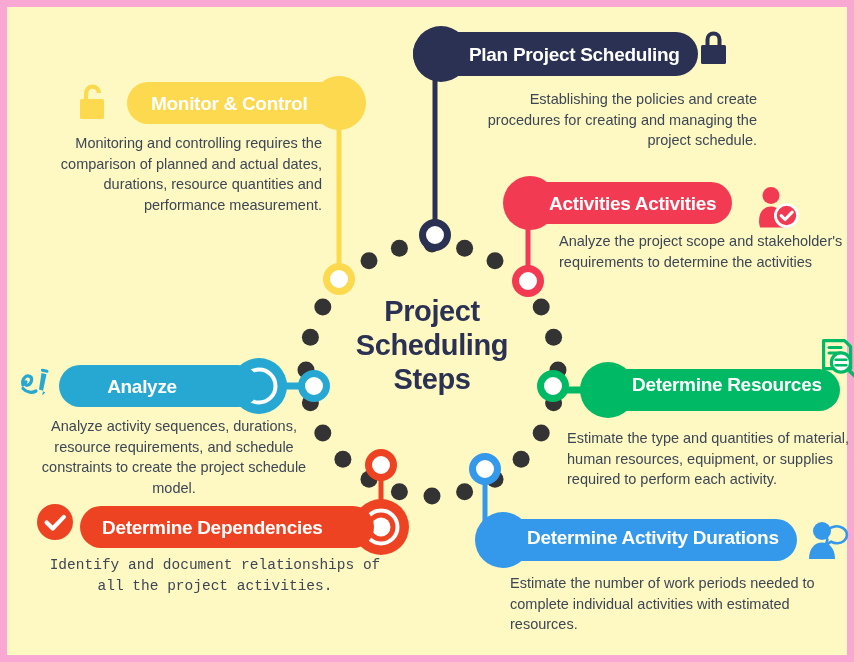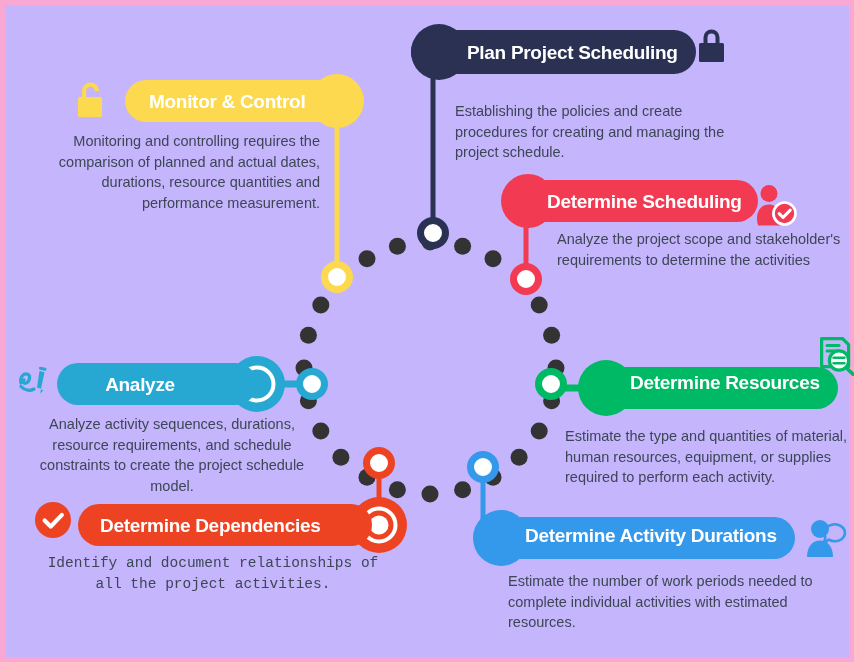--- a/index.html
+++ b/index.html
@@ -3,21 +3,21 @@
 <meta charset="utf-8">
 <style>
   html,body{margin:0;padding:0;background:#ffffff;}
   body{
     width:854px;height:662px;overflow:hidden;
     font-family:"Liberation Sans","DejaVu Sans",sans-serif;
     -webkit-font-smoothing:antialiased;
   }
   #frame{
     position:relative;width:854px;height:662px;box-sizing:border-box;
-    border:5px solid #f9a8d4;background:#c4b5fd;
+    border:7px solid #f9a8d4;background:#fef9c3;
   }
   #svgroot{position:absolute;left:0;top:0;width:854px;height:662px;}
 
   .badge{
     position:absolute;display:flex;align-items:center;
     height:44px;border-radius:22px;box-sizing:border-box;
     color:#ffffff;font-weight:bold;white-space:nowrap;
   }
   .badge .btxt{
     font-size:19px;letter-spacing:-0.3px;line-height:1;
@@ -176,29 +176,29 @@
     <g fill="#3498eb" transform="translate(802,514)">
       <circle cx="13" cy="10" r="9"></circle>
       <path d="M0,38 c0,-11 6,-16.5 13,-16.5 c7,0 13,5.5 13,16.5 Z"></path>
       <path d="M24,6 a10,8.5 0 1 1 -2,14.6 l-5.2,3.5 l1.6,-5.4 A8.5,8.5 0 0 1 24,6 Z" fill="none" stroke="#3498eb" stroke-width="2.6" stroke-linejoin="round"></path>
     </g>
   </svg>
 
   <div class="badge" style="left:406px;top:25px;height:44px;padding:0 18px 0 56px;background:#2b3152;border-radius:22px;">
     <span class="btxt">Plan Project Scheduling</span>
   </div>
-  <div class="desc l" style="left:450px;top:96px;width:300px;">Establishing the policies and create procedures for creating and managing the project schedule.</div>
+  <div class="desc l" style="left:450px;top:82px;width:300px;text-align:right;">Establishing the policies and create procedures for creating and managing the project schedule.</div>
 
   <div class="badge" style="left:120px;top:75px;height:42px;padding:0 50px 0 24px;background:#fcd94f;border-radius:21px;">
     <span class="btxt">Monitor &amp; Control</span>
   </div>
   <div class="desc r" style="left:45px;top:126px;width:270px;text-align:right;">Monitoring and controlling requires the comparison of planned and actual dates, durations, resource quantities and performance measurement.</div>
 
   <div class="badge" style="left:497px;top:175px;height:42px;padding:0 16px 0 45px;background:#f23b52;border-radius:21px;">
-    <span class="btxt">Determine Scheduling</span>
+    <span class="btxt">Activities Activities</span>
   </div>
   <div class="desc l" style="left:552px;top:224px;width:296px;">Analyze the project scope  and stakeholder's requirements to determine the activities</div>
 
   <div class="badge" style="left:52px;top:358px;height:42px;width:200px;justify-content:center;padding:0 44px 0 10px;background:#27a8d2;border-radius:21px;">
     <span class="btxt">Analyze</span>
   </div>
   <div class="desc c" style="left:22px;top:409px;width:290px;text-align:center;">Analyze activity sequences, durations, resource requirements, and schedule constraints to create the project schedule model.</div>
 
   <div class="badge" style="left:575px;top:362px;height:42px;padding:0 18px 12px 50px;background:#00b964;border-radius:21px;">
     <span class="btxt">Determine Resources</span>
@@ -208,14 +208,19 @@
   <div class="badge" style="left:73px;top:499px;height:42px;padding:0 52px 0 22px;background:#ee4322;border-radius:21px;">
     <span class="btxt">Determine Dependencies</span>
   </div>
   <div class="desc c" style="left:33px;top:548px;width:350px;text-align:center;font-family:Liberation Mono, monospace;">Identify and document relationships of all the project activities.</div>
 
   <div class="badge" style="left:470px;top:512px;height:42px;padding:0 18px 6px 50px;background:#3498eb;border-radius:21px;">
     <span class="btxt">Determine Activity Durations</span>
   </div>
   <div class="desc l" style="left:503px;top:566px;width:330px;">Estimate the number of work periods needed to complete individual activities with estimated resources.</div>
 
+  <div class="centertitle" style="left:325px;top:287px;width:200px;">
+    <div>Project</div>
+    <div>Scheduling</div>
+    <div>Steps</div>
+  </div>
 
 </div>
 
 </body></html>

